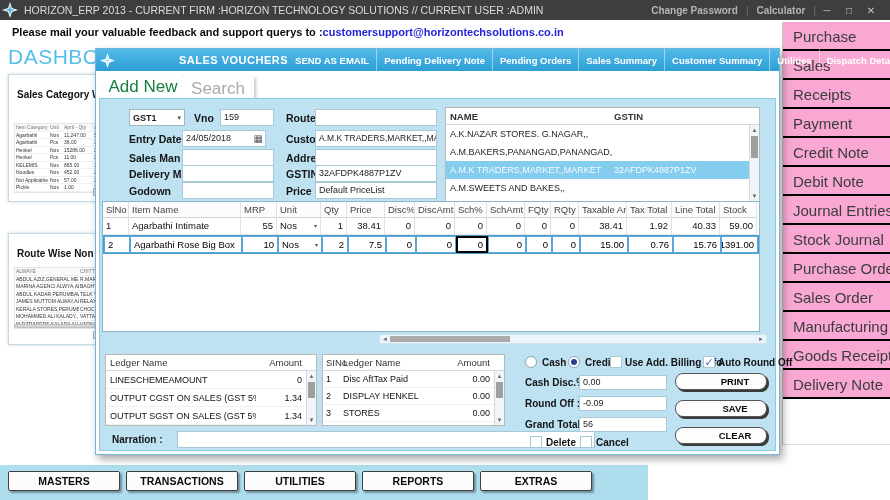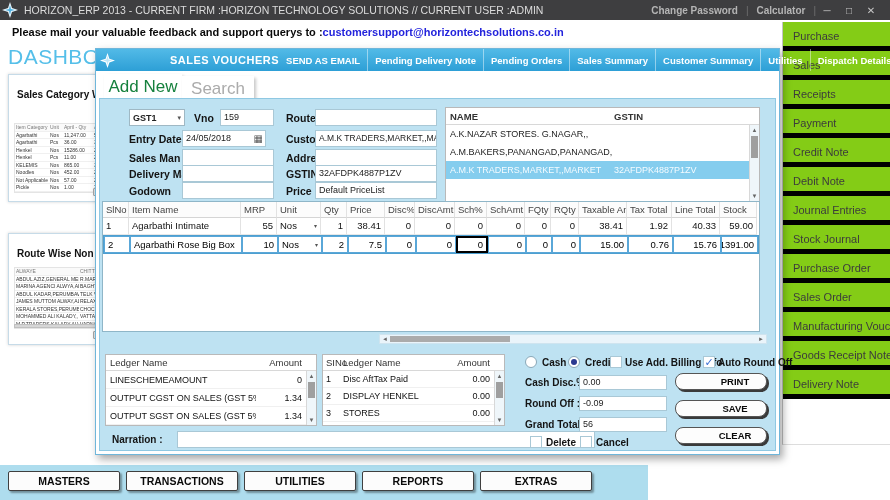--- a/index.html
+++ b/index.html
@@ -30,30 +30,30 @@
   .tiny-row { display:flex; border-bottom:1px solid #F0F0F0; line-height:6.5px; }
   .tiny-row div { overflow:hidden; white-space:nowrap; padding:0 1px; }
   .tiny-head { color:#777; background:#FAFAFA; }
   .tt1 .ca{width:34px}.tt1 .cb{width:14px}.tt1 .cc{width:30px}.tt1 .cd{width:38px}
   .tt2 .ca{width:64px}.tt2 .cb{width:52px}
   .tiny-btn { position:absolute; right:6px; bottom:5px; width:36px; height:8px; background:#E6E6E6; border:1px solid #A8A8A8; border-radius:1px; font-size:4.5px; color:#333; text-align:center; line-height:7px; }
   .tiny-scroll { position:absolute; left:5px; bottom:16px; width:84px; height:4px; background:#D6D6D6; border:1px solid #C0C0C0; }
 
   
   .sidebar { left:782px; top:22px; width:108px; height:423px; background:#fff; border-left:1px solid #C4C4C4; border-bottom:1px solid #DDD; }
-  .side-item { height:29px; line-height:29px; padding-left:10px; font-size:11px; color:#3C3C3C; border-bottom:5px solid #000000; white-space:nowrap; overflow:hidden; background:#84cc16; }
+  .side-item { height:29px; line-height:29px; padding-left:10px; font-size:15px; color:#3C3C3C; border-bottom:2px solid #000000; white-space:nowrap; overflow:hidden; background:#f9a8d4; }
 
   
   .bottombar { left:0; top:465px; width:648px; height:35px; background:#AEDDEE; display:flex; align-items:flex-start; padding:6px 0 0 8px; gap:6px; }
   .nav-btn { width:112px; height:20px; background:#FCFCFC; border:1px solid #3F3F3F; border-radius:2px; font-size:10.5px; font-weight:bold; color:#0A0A0A; text-align:center; line-height:18px; box-shadow:2px 2px 2px rgba(0,0,0,0.35); }
 
   
   .dialog { left:95px; top:48px; width:685px; height:407px; background:#BFE2F2; border:1px solid #6FB6DA; box-shadow:3px 4px 8px rgba(0,0,0,0.35); }
   .dlg-title { position:absolute; left:0; top:0; width:100%; height:22px; background:linear-gradient(180deg,#52BAE7,#2D9FD6); display:flex; align-items:center; padding:0 4px; }
-  .dlg-title .t { color:#fff; font-size:11px; font-weight:bold; letter-spacing:0.5px; margin-left:11px; white-space:nowrap;padding-left:44px; }
+  .dlg-title .t { color:#fff; font-size:11px; font-weight:bold; letter-spacing:0.5px; margin-left:20px; white-space:nowrap;padding-left:44px; }
   .dlg-title .spacer { flex:1; }
   .dlg-menu { display:flex; align-items:center; height:100%; }
   .dlg-menu-item { color:#fff; font-size:9.5px; font-weight:bold; padding:0 7px; white-space:nowrap; height:100%; display:flex; align-items:center; }
   .dlg-menu-item + .dlg-menu-item { border-left:1px solid rgba(255,255,255,0.45); }
   .dlg-close { color:#fff; font-size:10px; font-weight:bold; padding:0 9px; border-left:1px solid rgba(255,255,255,0.45); height:100%; display:flex; align-items:center; }
   .dlg-body { position:absolute; left:0; top:22px; width:683px; height:383px; background:#fff; }
   .tabbox { position:absolute; background:#fff; height:25px; box-shadow:2px 2px 3px rgba(0,0,0,0.22); display:flex; align-items:center; justify-content:center; }
   .tab-add { left:8px; top:3px; width:78px; font-size:17px; color:#15803d; }
   .tab-search { left:86px; top:5px; width:72px; font-size:17px; color:#ABABAB; }
   .panel { position:absolute; left:3px; top:27px; width:677px; height:353px; background:#BEE2F2; border:1px solid #8FC8E2; }
@@ -360,20 +360,21 @@
         </div>
         <div class="cl-row">
           <div class="cl-c1">A.M.BAKERS,PANANGAD,PANANGAD,</div>
           <div class="cl-c2"></div>
         </div>
         <div class="cl-row sel">
           <div class="cl-c1">A.M.K TRADERS,MARKET,,MARKET</div>
           <div class="cl-c2">32AFDPK4887P1ZV</div>
         </div>
         <div class="cl-row">
+          <div class="cl-c1">A.M.SWEETS AND BAKES,,</div>
           <div class="cl-c2"></div>
         </div>
         <div class="cl-row">
           <div class="cl-c1">A.N.P.VEGETABLE,VADUTHALA,</div>
           <div class="cl-c2"></div>
         </div>
         <div class="vscroll">
           <div class="vs-up">▲</div>
           <div class="vs-thumb"></div>
           <div class="vs-dn">▼</div>

